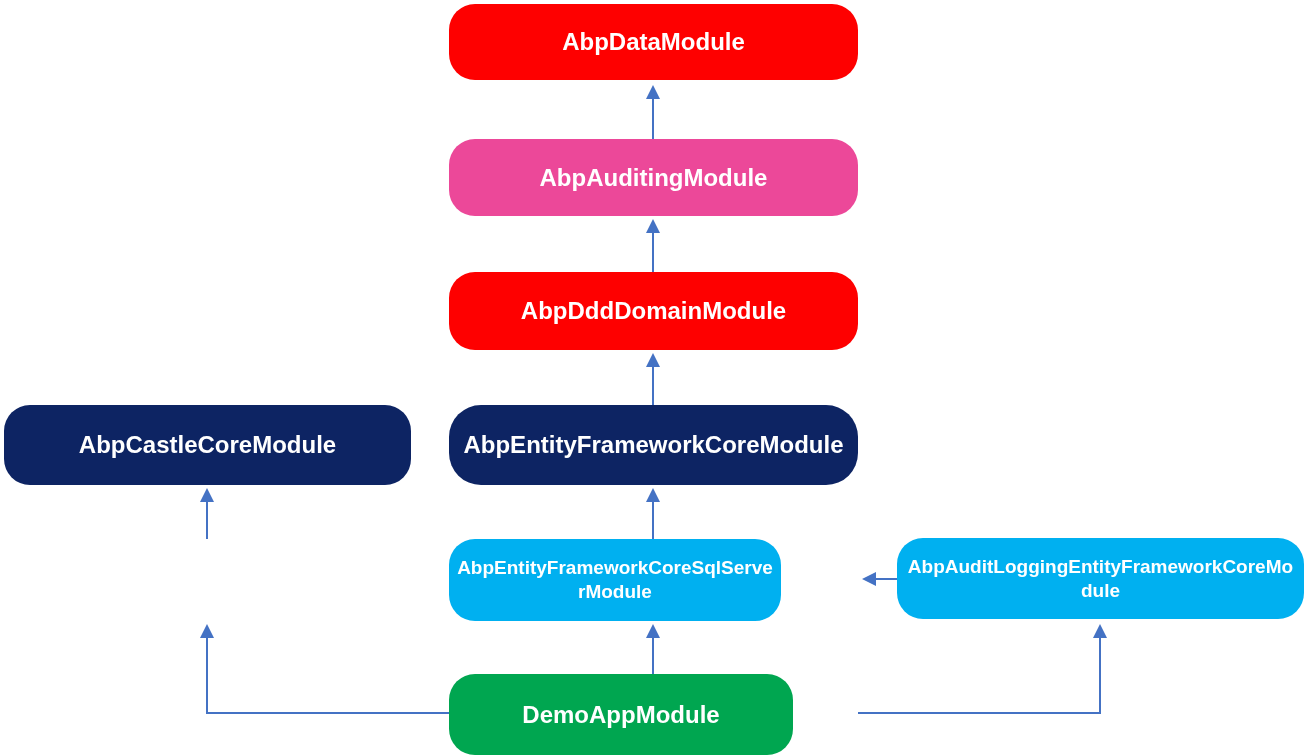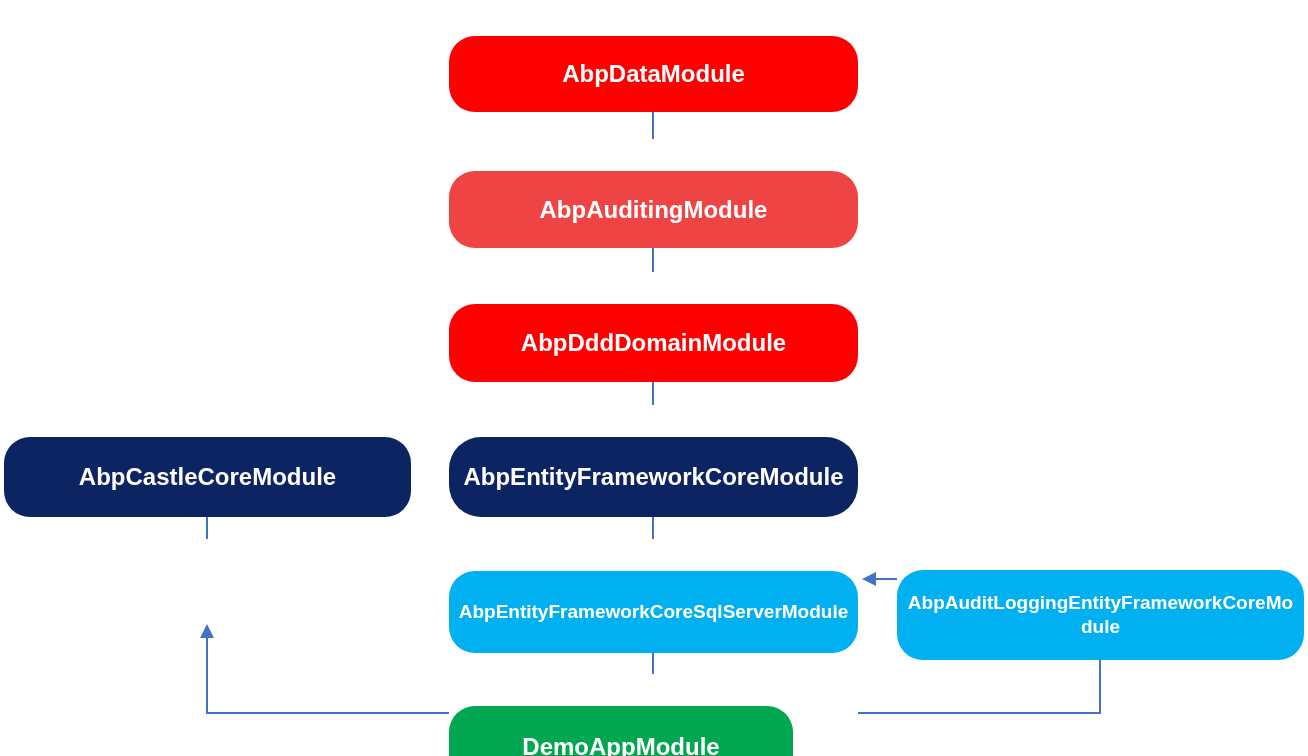--- a/index.html
+++ b/index.html
@@ -29,21 +29,20 @@
     display: flex;
     align-items: center;
     justify-content: center;
     text-align: center;
     border-radius: 26px;
     color: var(--label-color, #ffffff);
     font-weight: bold;
     font-size: 24px;
     padding: 0 8px;
     box-sizing: border-box;
-    margin-top: 32px;
   }
   .node.small-text { font-size: 19px; }
   .node .label {
     overflow-wrap: anywhere;
     line-height: 1.25;
   }
 </style>
 </head>
 <body>
 
@@ -63,42 +62,42 @@
     <path class="edge" d="M897,579 L864,579" marker-end="url(#ah)"></path>
     <path class="edge" d="M653,674 L653,626" marker-end="url(#ah)"></path>
     <path class="edge" d="M449,713 L207,713 L207,626" marker-end="url(#ah)"></path>
     <path class="edge" d="M858,713 L1100,713 L1100,626" marker-end="url(#ah)"></path>
   </svg>
 
   <div class="node" style="left: 449px; top: 4px; width: 409px; height: 76px; background-color: rgb(254, 0, 0);">
     <span class="label">AbpDataModule</span>
   </div>
 
-  <div class="node" style="left: 449px; top: 139px; width: 409px; height: 77px; background-color: #ef4444; text-align: center;">
+  <div class="node" style="left: 449px; top: 139px; width: 409px; height: 77px; background-color: #ec4899; text-align: center;">
     <span class="label">AbpAuditingModule</span>
   </div>
 
   <div class="node" style="left: 4px; top: 405px; width: 407px; height: 80px; background-color: rgb(13, 36, 99);">
     <span class="label">AbpCastleCoreModule</span>
   </div>
 
   <div class="node" style="left: 449px; top: 272px; width: 409px; height: 78px; background-color: rgb(254, 0, 0);">
     <span class="label">AbpDddDomainModule</span>
   </div>
 
   <div class="node" style="left: 449px; top: 405px; width: 409px; height: 80px; background-color: rgb(13, 36, 99); border-radius: 32px;">
     <span class="label">AbpEntityFrameworkCoreModule</span>
   </div>
 
 
-  <div class="node small-text" style="left: 449px; top: 539px; width: 409px; height: 82px; background-color: rgb(0, 176, 240);">
+  <div class="node small-text" style="left: 449px; top: 539px; width: 332px; height: 82px; background-color: rgb(0, 176, 240);">
     <span class="label">AbpEntityFrameworkCoreSqlServerModule</span>
   </div>
 
-  <div class="node small-text" style="left: 897px; top: 538px; width: 407px; height: 90px; background-color: rgb(0, 176, 240);">
+  <div class="node small-text" style="left: 897px; top: 538px; width: 407px; height: 81px; background-color: rgb(0, 176, 240);">
     <span class="label">AbpAuditLoggingEntityFrameworkCoreModule</span>
   </div>
 
   <div class="node" style="left: 449px; top: 674px; width: 344px; height: 81px; background-color: rgb(0, 166, 80);">
     <span class="label">DemoAppModule</span>
   </div>
 
 </div>
 
 </body></html>

